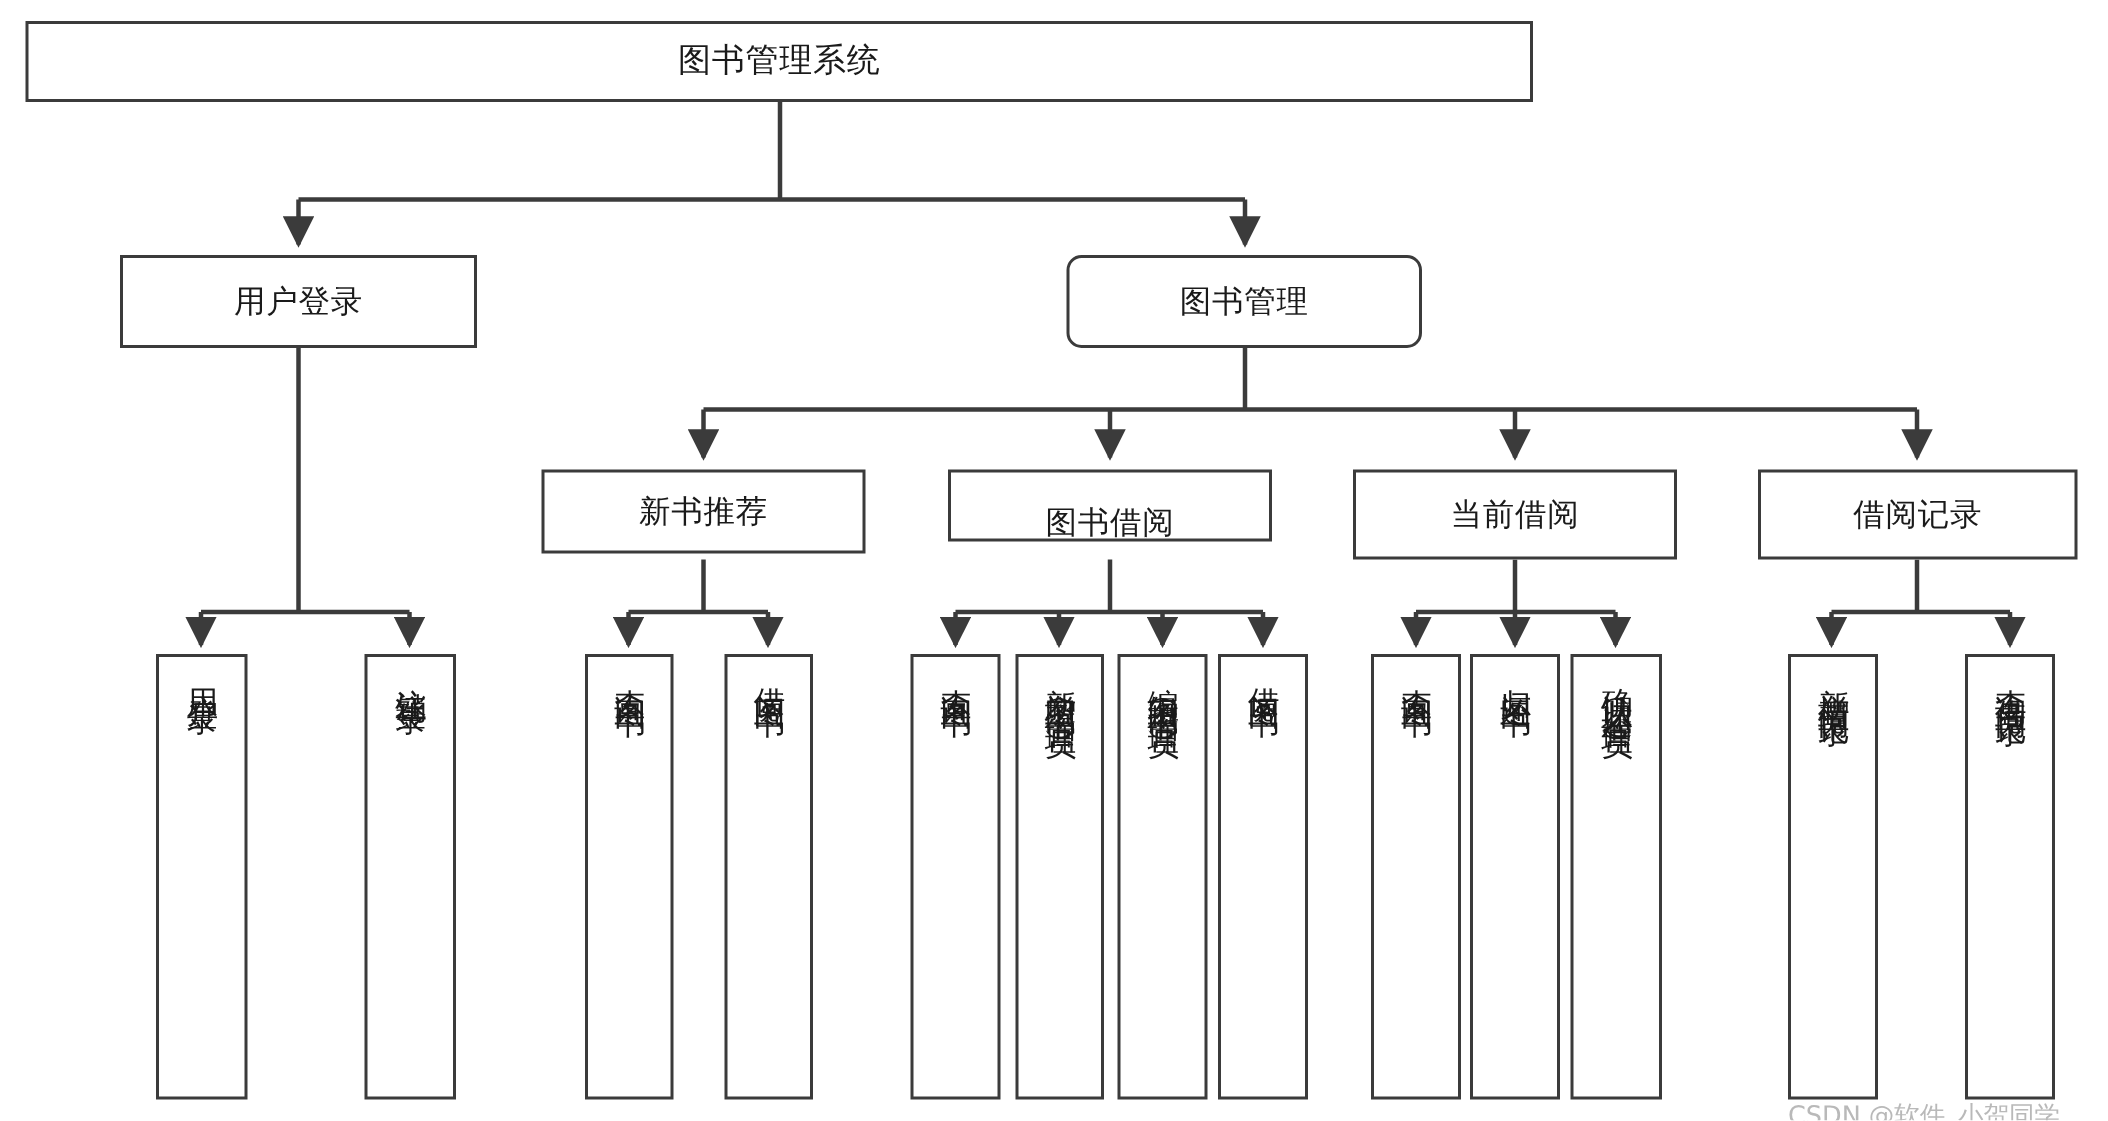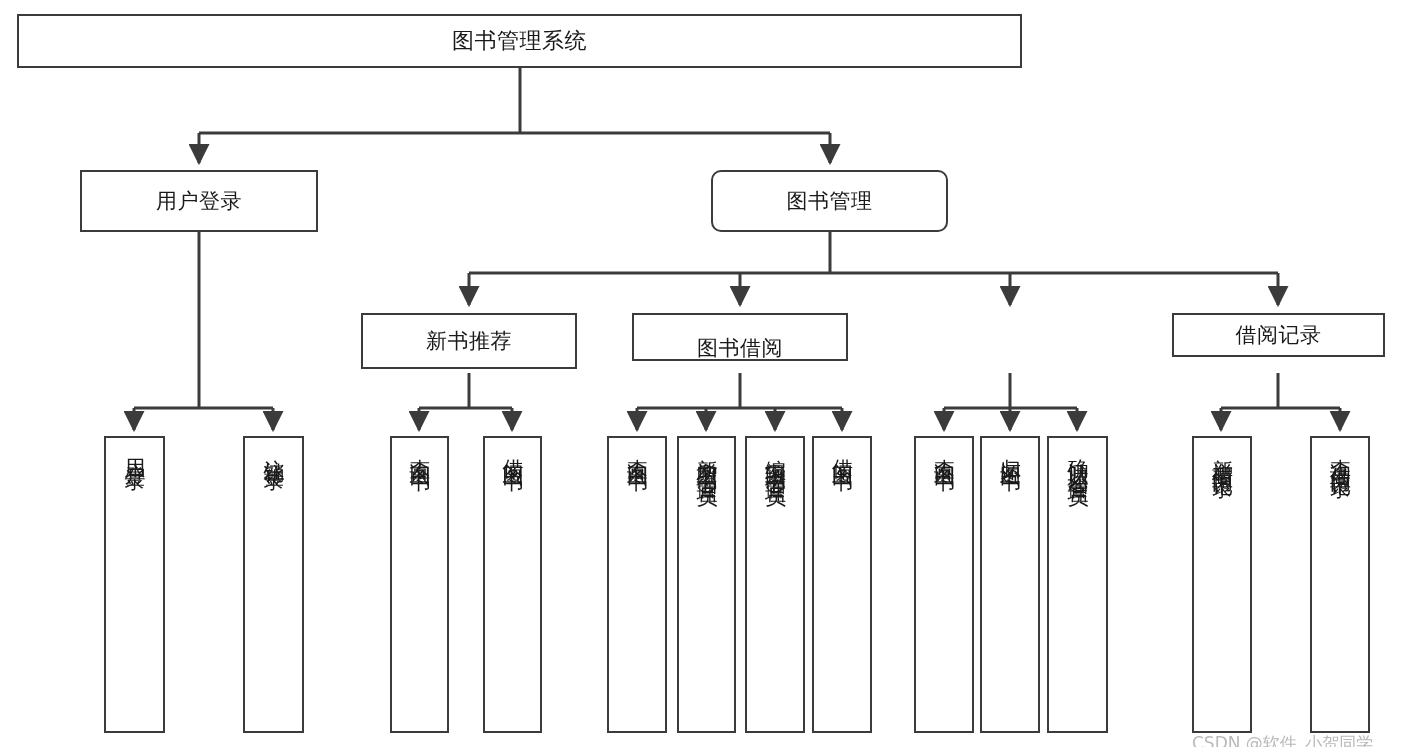--- a/index.html
+++ b/index.html
@@ -145,22 +145,25 @@
   </div>
 
   <div class="node h" style="left:361px; top:313px; width:216px; height:56px;">
     <span class="label">新书推荐</span>
   </div>
 
   <div class="node h" style="left:632px; top:313px; width:216px; height:48px;align-items:flex-end;">
     <span class="label">图书借阅</span>
   </div>
 
-
-  <div class="node h" style="left:1172px; top:313px; width:213px; height:44px;">
+  <div class="node h" style="left:902px; top:313px; width:216px; height:60px;">
+    <span class="label">当前借阅</span>
+  </div>
+
+  <div class="node h" style="left:1172px; top:313px; width:213px; height:60px;">
     <span class="label">借阅记录</span>
   </div>
 
   <div class="node v" style="left:104px; top:436px; width:61px; height:297px;">
     <span class="label">用户登录</span>
   </div>
 
   <div class="node v" style="left:243px; top:436px; width:61px; height:297px;">
     <span class="label">注销登录</span>
   </div>

